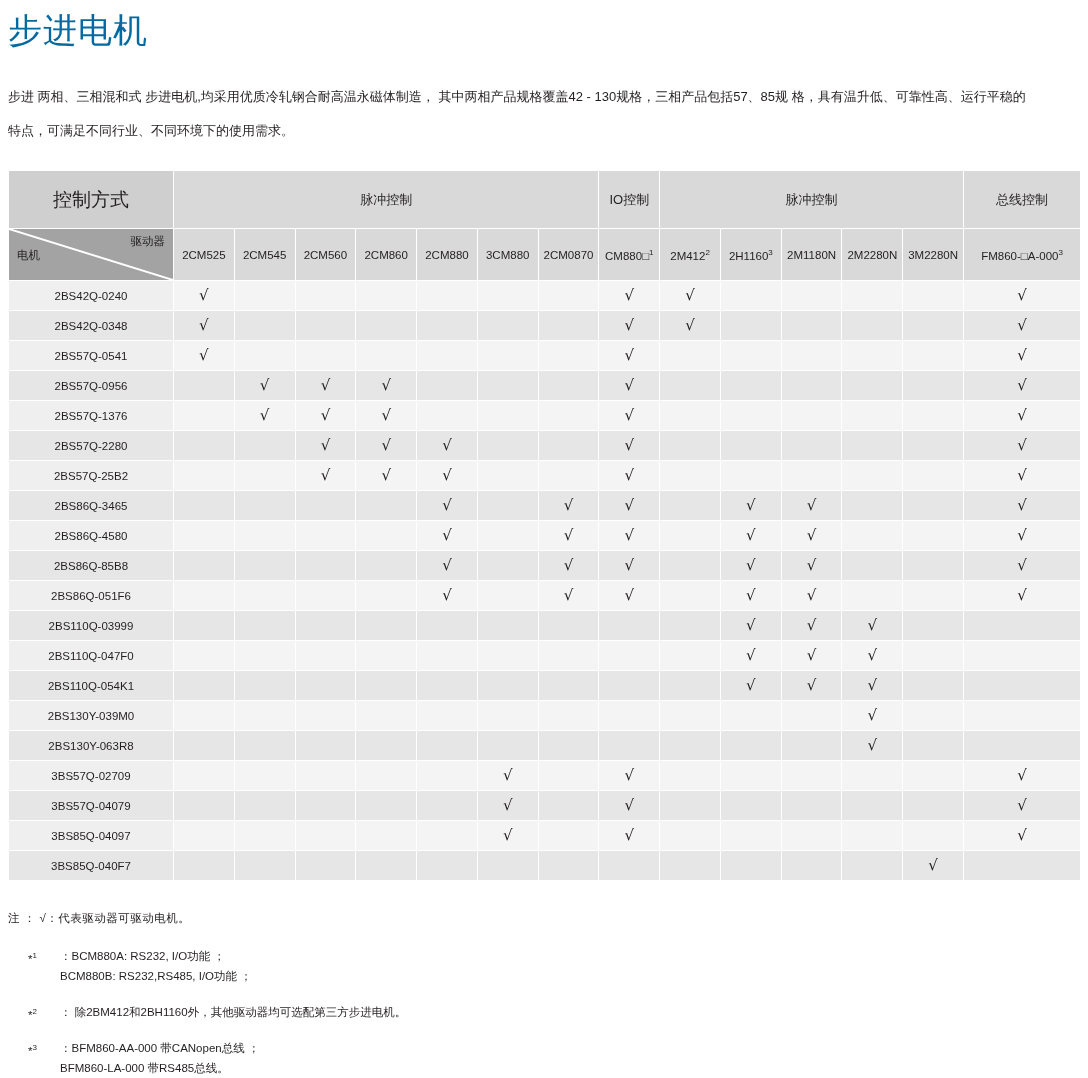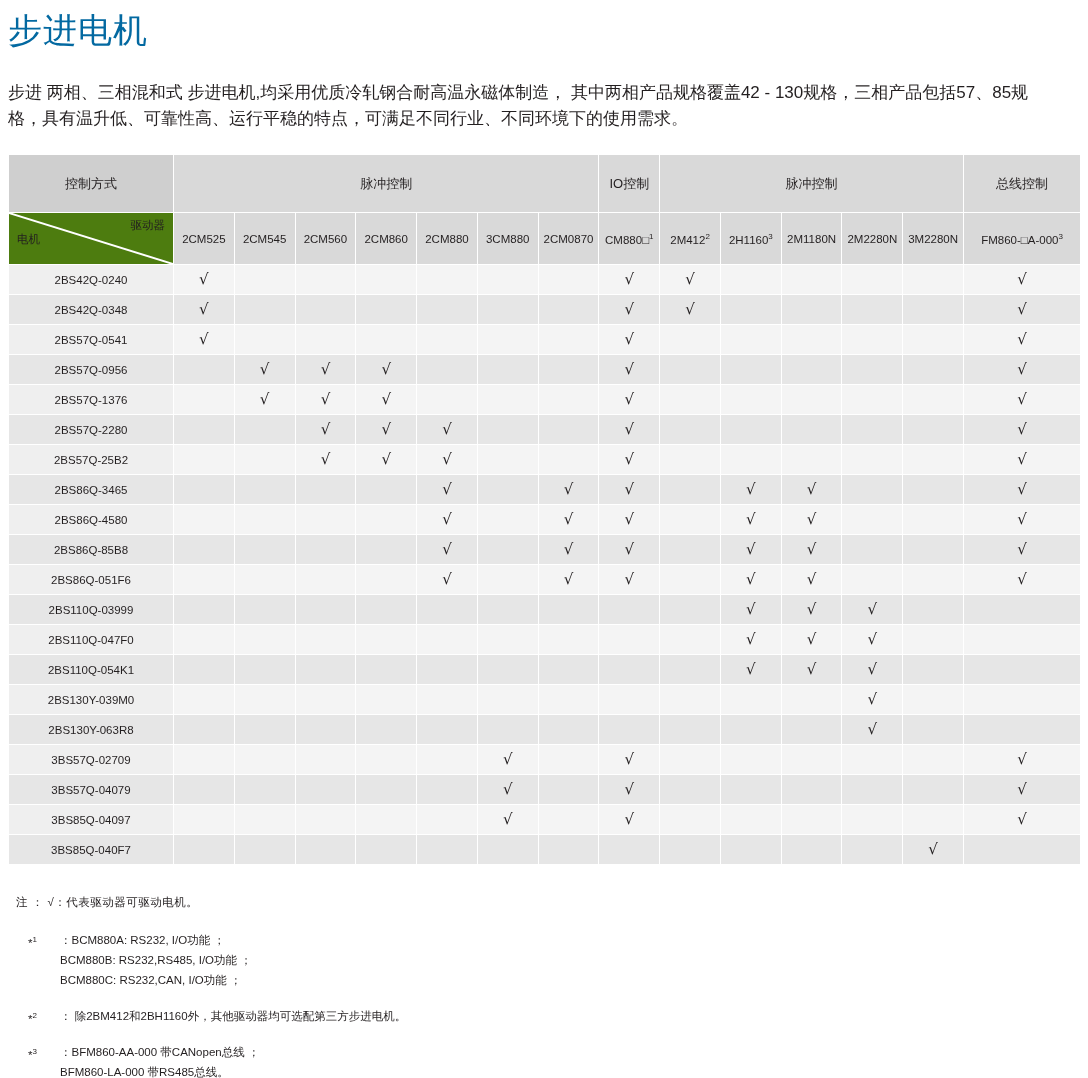--- a/index.html
+++ b/index.html
@@ -21,22 +21,22 @@
   }
   h1.title {
     font-size: 34px;
     font-weight: normal;
     margin: 8px 0 0 8px;
     letter-spacing: 1px;
     color: #0369a1;
   }
   .intro {
     margin: 26px 8px 0 8px;
-    font-size: 17px;
-    line-height: 26px;
+    font-size: 13px;
+    line-height: 34px;
     color: #231f20;
     max-width: 1030px;
   }
   table.matrix {
     margin: 22px 8px 0 8px;
     border-collapse: collapse;
     width: 1072px;
     font-size: 11.5px;
     table-layout: fixed;
   }
@@ -49,32 +49,32 @@
   }
   
   .hdr-group {
     height: 58px;
     background: #d9d9d9;
     font-size: 13px;
     color: #231f20;
   }
   .hdr-group .grp-ctrl {
     background: #cfcfcf;
-    font-size: 13px;
+    font-size: 19px;
   }
   .hdr-drv {
     height: 52px;
     background: #d9d9d9;
     font-size: 11.5px;
     font-weight: bold;
     color: #231f20;
   }
   .corner {
     position: relative;
-    background: #4d7c0f;
+    background: #a3a3a3;
     overflow: hidden;
   }
   .corner .diag {
     position: absolute;
     top: 0; left: 0;
     width: 100%; height: 100%;
   }
   .corner .lbl-drv {
     position: absolute;
     right: 8px; top: 5px;
@@ -109,21 +109,20 @@
     color: #231f20;
     font-family: "DejaVu Sans", sans-serif;
   }
   .notes {
     margin: 28px 8px 0 8px;
     font-size: 11.5px;
     color: #231f20;
     line-height: 19px;
   }
   .notes .note-main {
-    margin-left: 8px;
     margin-bottom: 18px;
     letter-spacing: .5px;
   }
   .notes .note-blk {
     margin-left: 52px;
     margin-bottom: 16px;
     position: relative;
   }
   .notes .note-blk .star {
     position: absolute;
@@ -536,21 +535,20 @@
       </tbody>
   </table>
 
   <div class="notes">
     <div class="note-main">注 ： √：代表驱动器可驱动电机。</div>
     <div id="notes-list">
         <div class="note-blk">
           <span class="star">*<sup>1</sup></span>
           <div class="line">：BCM880A:  RS232, I/O功能 ；</div>
           <div class="line">BCM880B:  RS232,RS485, I/O功能 ；</div>
-          <div class="line">BCM880C:  RS232,CAN, I/O功能 ；</div>
         </div>
         <div class="note-blk">
           <span class="star">*<sup>2</sup></span>
           <div class="line">：  除2BM412和2BH1160外，其他驱动器均可选配第三方步进电机。</div>
         </div>
         <div class="note-blk">
           <span class="star">*<sup>3</sup></span>
           <div class="line">：BFM860-AA-000 带CANopen总线 ；</div>
           <div class="line">BFM860-LA-000 带RS485总线。</div>
         </div>

